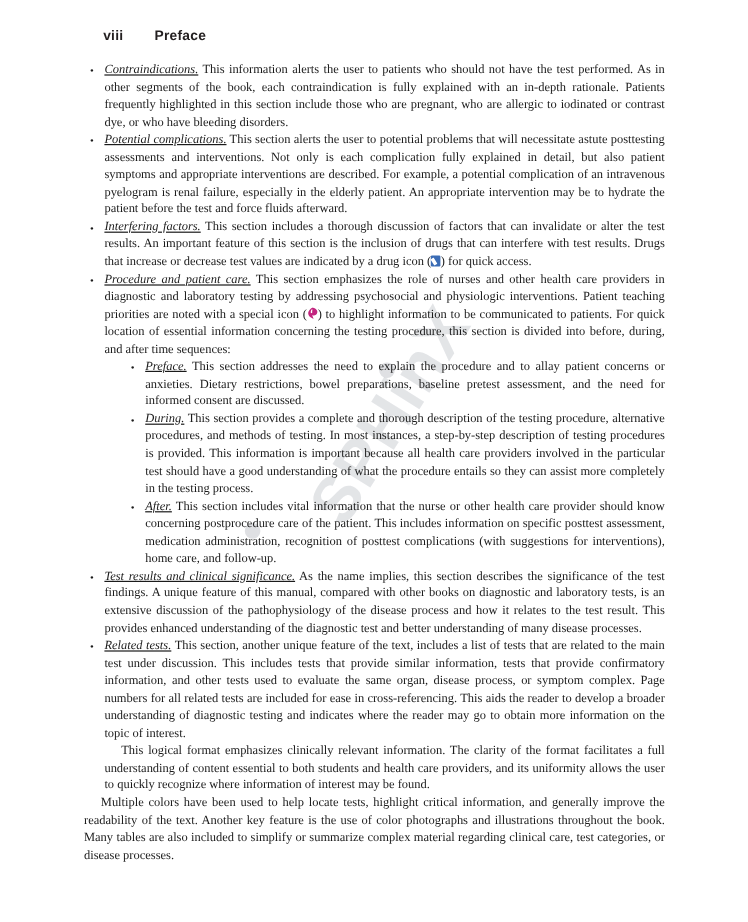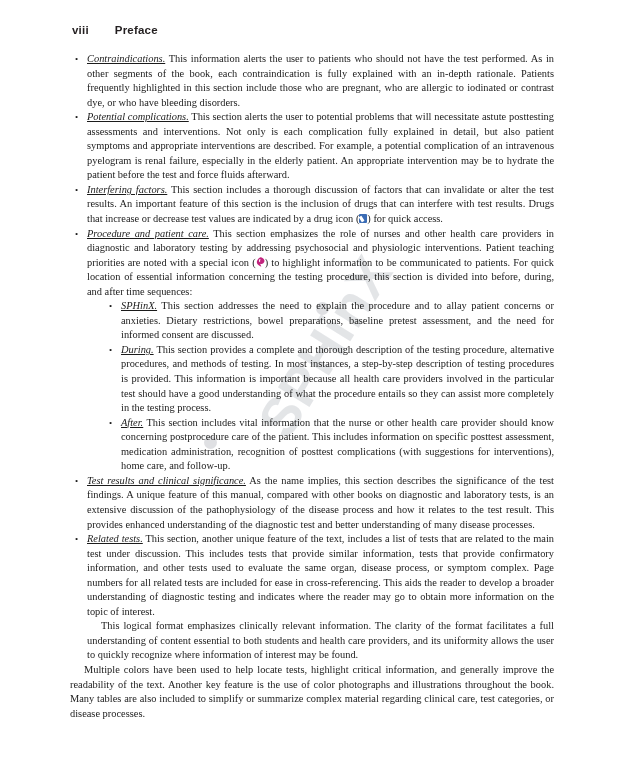--- a/index.html
+++ b/index.html
@@ -56,21 +56,21 @@
   
   #page {
     position: absolute;
     inset: 0;
     z-index: 1;
   }
 
   
   .running-head {
     position: absolute;
-    left: 72px;
+    left: 86px;
     top: 24px;
     font-family: "Liberation Sans", sans-serif;
     font-size: 11.5px;
     font-weight: 700;
     color: #231f20;
     letter-spacing: .2px;
   }
   .running-head .folio { margin-right: 26px; }
   .running-head .head-title { font-weight: 700; }
 
@@ -181,21 +181,21 @@
       </li>
 
       <li>
         <span class="bullet-mark">•</span><span class="lead">Procedure and patient care.</span><span> This section emphasizes the role of nurses and other health care providers in diagnostic and laboratory testing by addressing psychosocial and physiologic interventions. Patient teaching priorities are noted with a special icon (</span><span class="inline-icon icon-teaching"><svg width="9" height="10" viewBox="0 0 9 10" xmlns="http://www.w3.org/2000/svg">
               <path d="M4.4 0.2 C2.6 1.2 1.3 2.6 0.9 4.3 C0.6 5.8 1.2 7.2 2.4 8.1 C3.3 8.8 4.4 9.2 5.3 9.8 C5.1 8.6 4.6 7.6 4.0 6.7 C5.2 7.0 6.4 7.0 7.3 6.3 C8.3 5.5 8.7 4.2 8.3 3.0 C7.8 1.5 6.3 0.5 4.4 0.2 Z" fill="#c2247e"></path>
               <path d="M3.6 2.0 C3.0 3.0 2.8 4.1 3.1 5.1 L4.2 4.6 C4.0 3.7 4.1 2.8 4.5 2.0 Z" fill="#ffffff"></path>
             </svg></span><span>) to highlight information to be communicated to patients. For quick location of essential information concerning the testing procedure, this section is divided into before, during, and after time sequences:</span>
 
         <ul class="bullets sub">
           <li>
-            <span class="bullet-mark">•</span><span class="lead">SPHinX.</span><span> This section addresses the need to explain the procedure and to allay patient concerns or anxieties. Dietary restrictions, bowel preparations, baseline pretest assessment, and the need for informed consent are discussed.</span>
+            <span class="bullet-mark">•</span><span class="lead">Preface.</span><span> This section addresses the need to explain the procedure and to allay patient concerns or anxieties. Dietary restrictions, bowel preparations, baseline pretest assessment, and the need for informed consent are discussed.</span>
           </li>
           <li>
             <span class="bullet-mark">•</span><span class="lead">During.</span><span> This section provides a complete and thorough description of the testing procedure, alternative procedures, and methods of testing. In most instances, a step-by-step description of testing procedures is provided. This information is important because all health care providers involved in the particular test should have a good understanding of what the procedure entails so they can assist more completely in the testing process.</span>
           </li>
           <li>
             <span class="bullet-mark">•</span><span class="lead">After.</span><span> This section includes vital information that the nurse or other health care provider should know concerning postprocedure care of the patient. This includes information on specific posttest assessment, medication administration, recognition of posttest complications (with suggestions for interventions), home care, and follow-up.</span>
           </li>
         </ul>
       </li>
 

